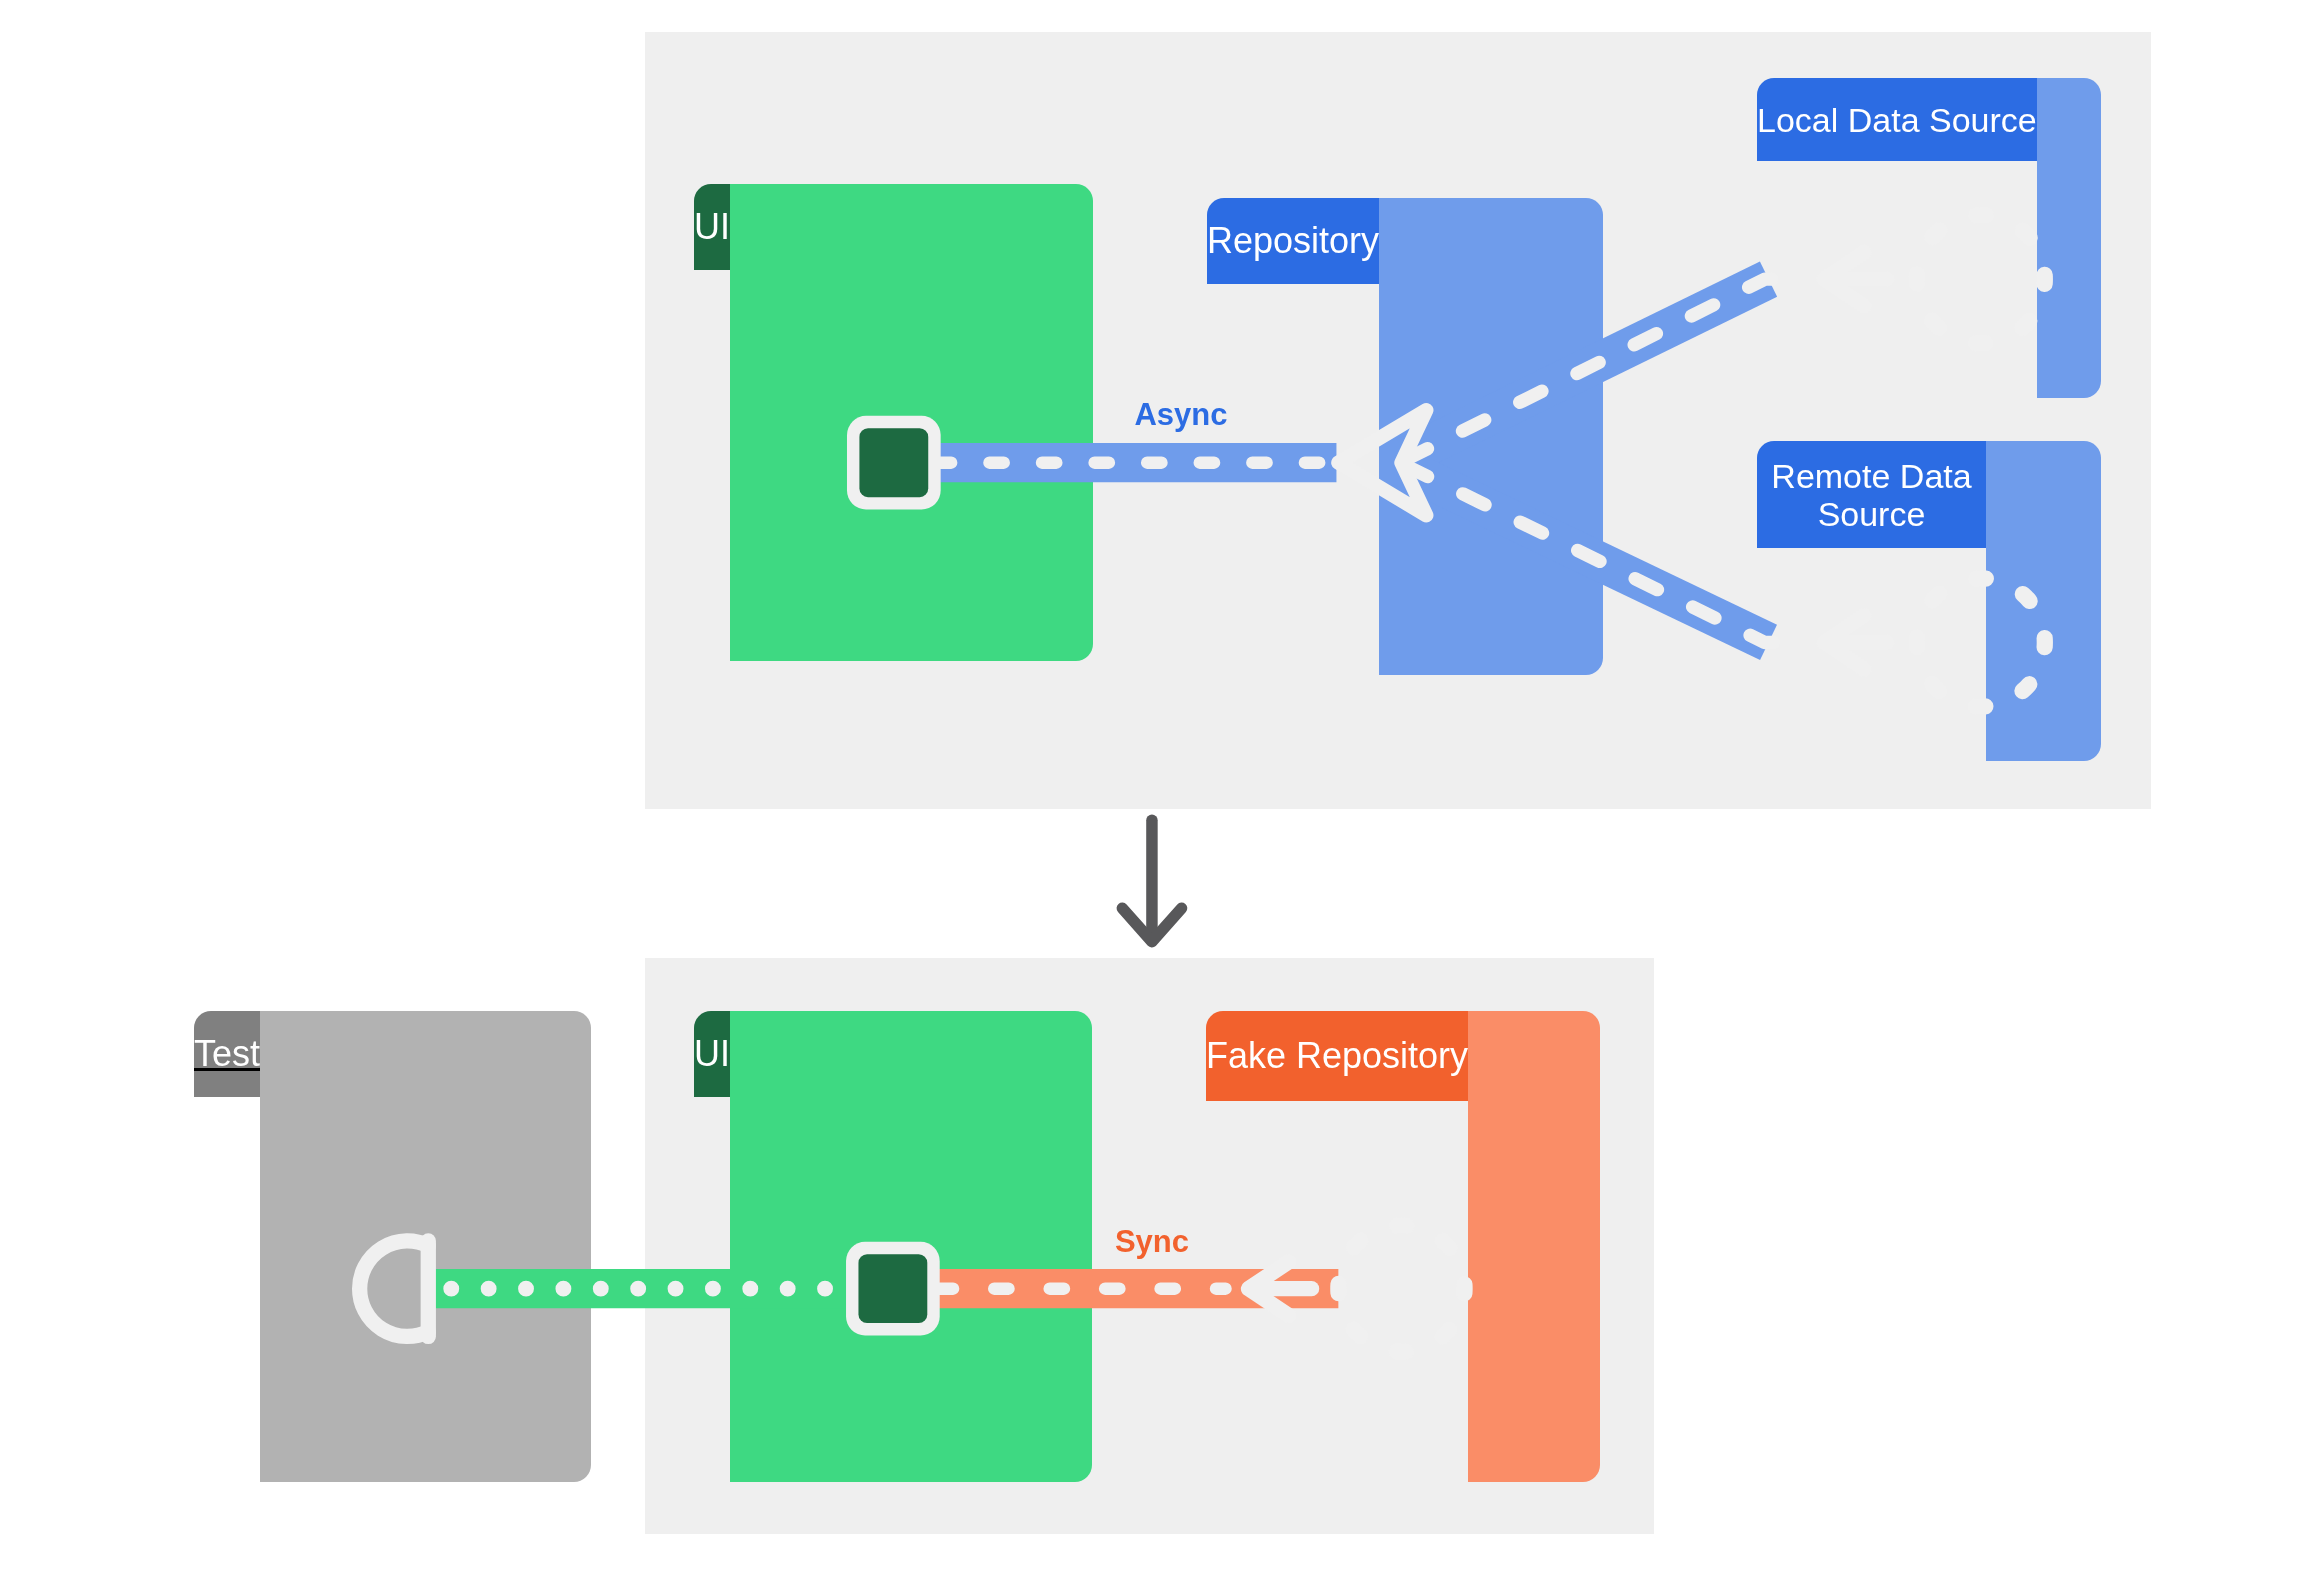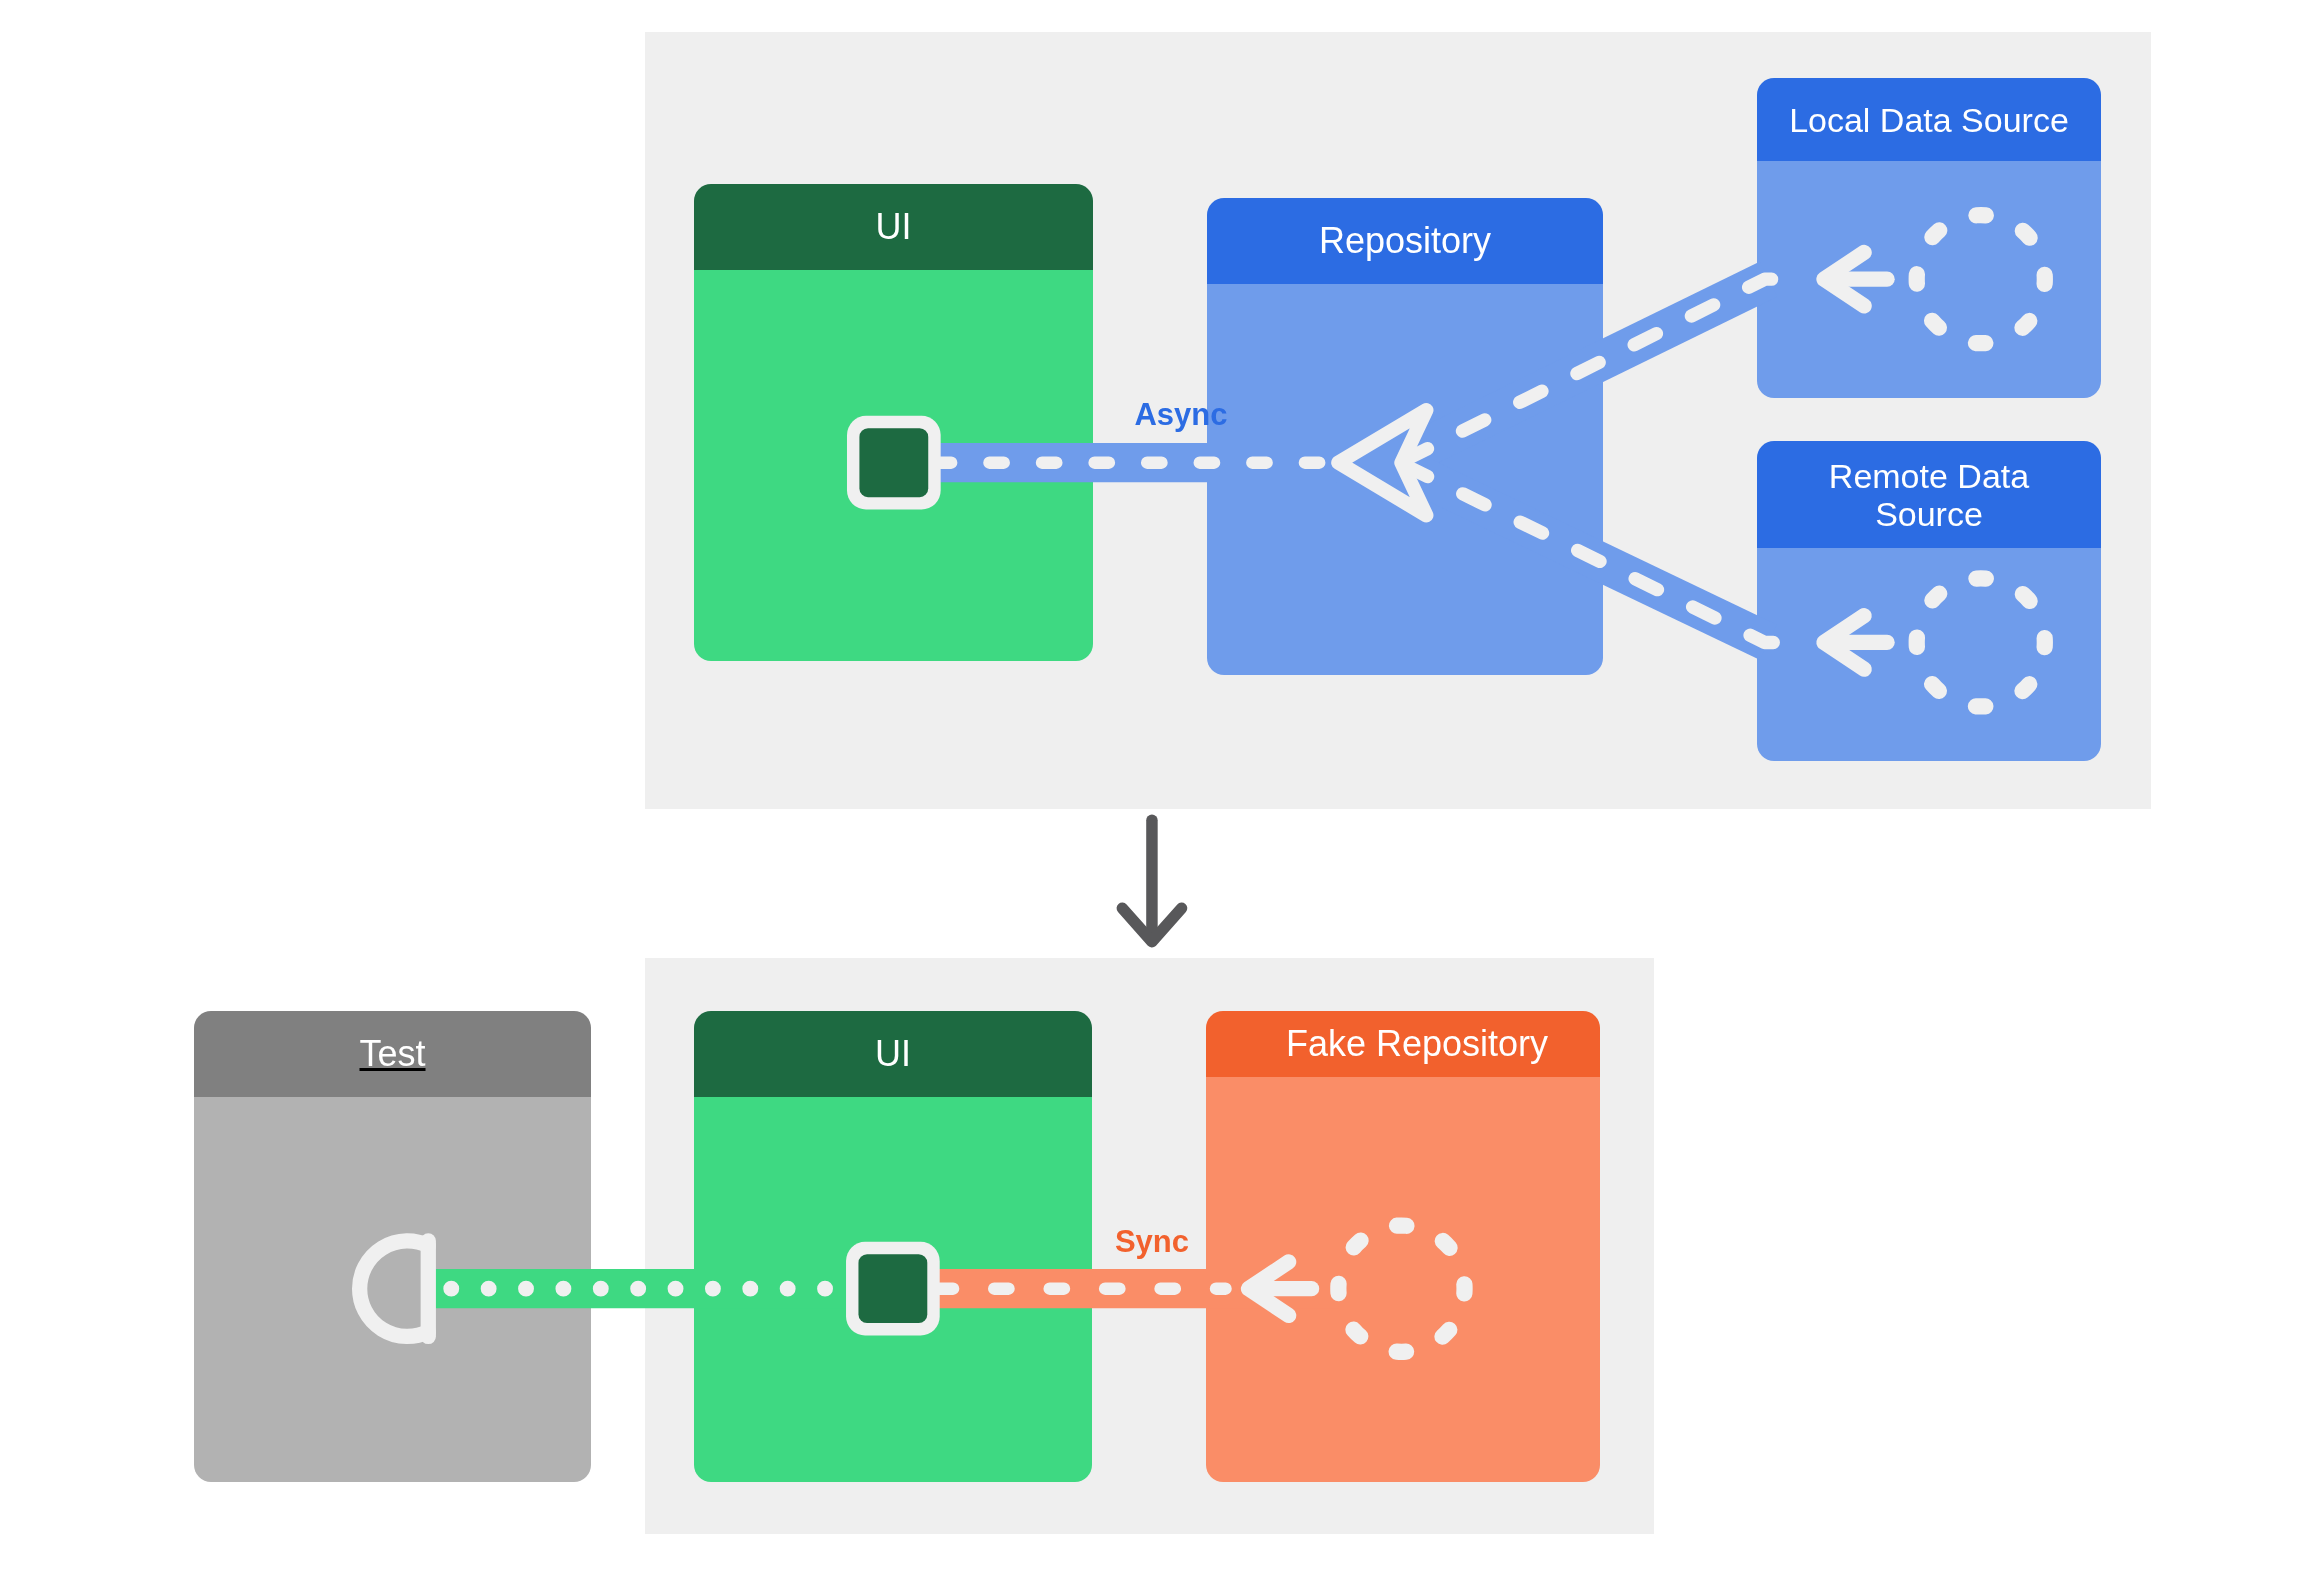--- a/index.html
+++ b/index.html
@@ -23,21 +23,21 @@
     width:2323px;height:1586px;
     background:var(--page-bg);
     overflow:hidden;
     font-family:"Liberation Sans", sans-serif;
   }
   .panel{position:absolute;background:var(--panel-bg);}
   .box{
     position:absolute;
     border-radius:17px;
     overflow:hidden;
-    display:flex;flex-direction:column;
+    display:flex;
   }
   .box-header{
     flex:0 0 auto;
     display:flex;align-items:center;justify-content:center;
     color:var(--title-white);
     font-size:36px;line-height:40px;
     text-align:center;
     font-weight:400;
   }
   .box-body{flex:1 1 auto;}
@@ -106,21 +106,21 @@
   </div>
 
   <div class="box" style="left:694px;top:1011px;width:398px;height:471px;">
     <div class="box-header hdr-green" style="height:86px;">
       <span>UI</span>
     </div>
     <div class="box-body body-green"></div>
   </div>
 
   <div class="box" style="left:1206px;top:1011px;width:394px;height:471px;">
-    <div class="box-header hdr-orange" style="height:66px;padding-left:28px;">
+    <div class="box-header hdr-orange" style="height:90px;">
       <span>Fake Repository</span>
     </div>
     <div class="box-body body-orange"></div>
   </div>
 
   <svg class="connectors" width="2323" height="1586" viewBox="0 0 2430 1659">
 
     <line x1="950" y1="484" x2="1398" y2="484" stroke-width="41" style="stroke:var(--blue)"></line>
     <line x1="1470" y1="478" x2="1850" y2="292" stroke-width="41" style="stroke:var(--blue)"></line>
     <line x1="1470" y1="490" x2="1850" y2="672" stroke-width="41" style="stroke:var(--blue)"></line>

